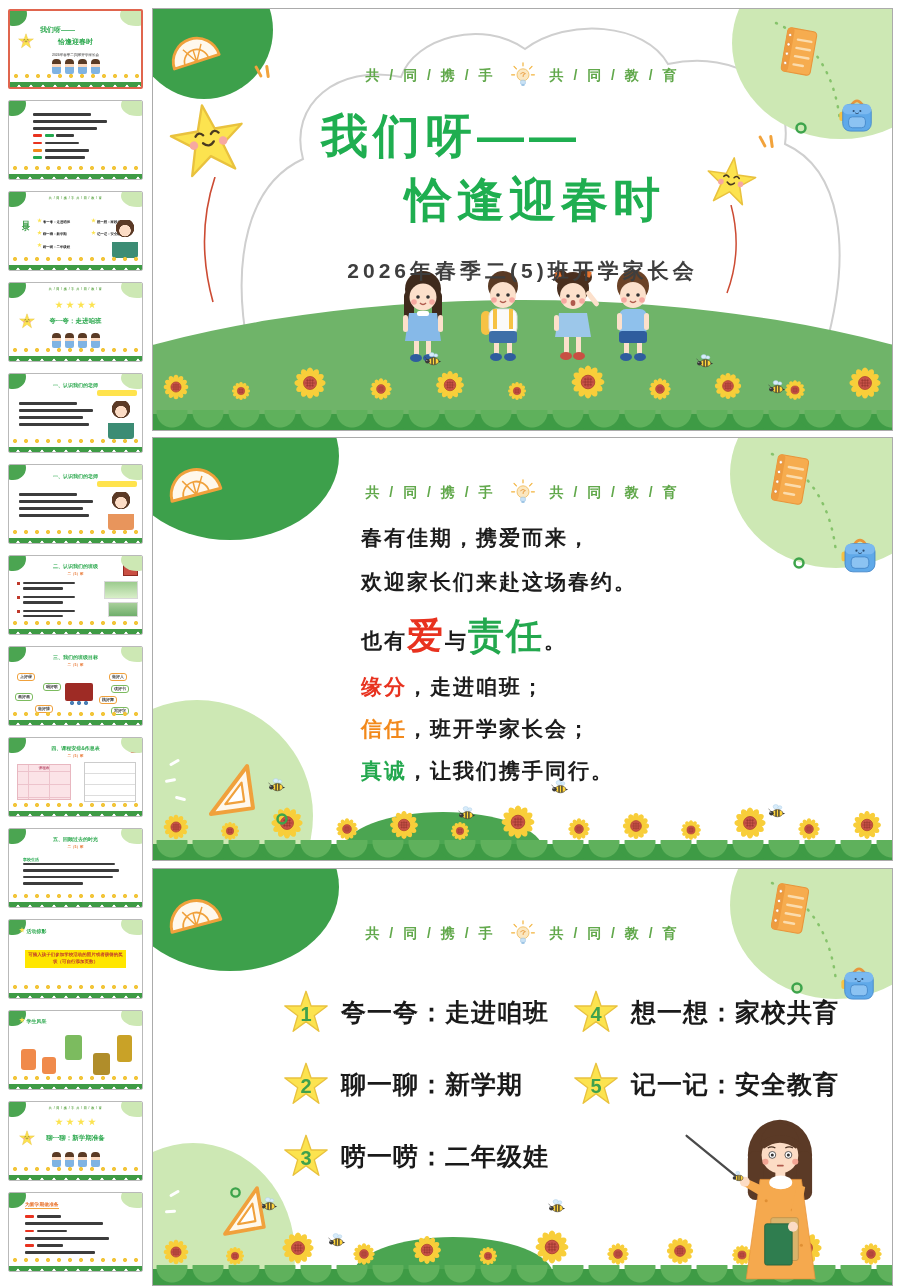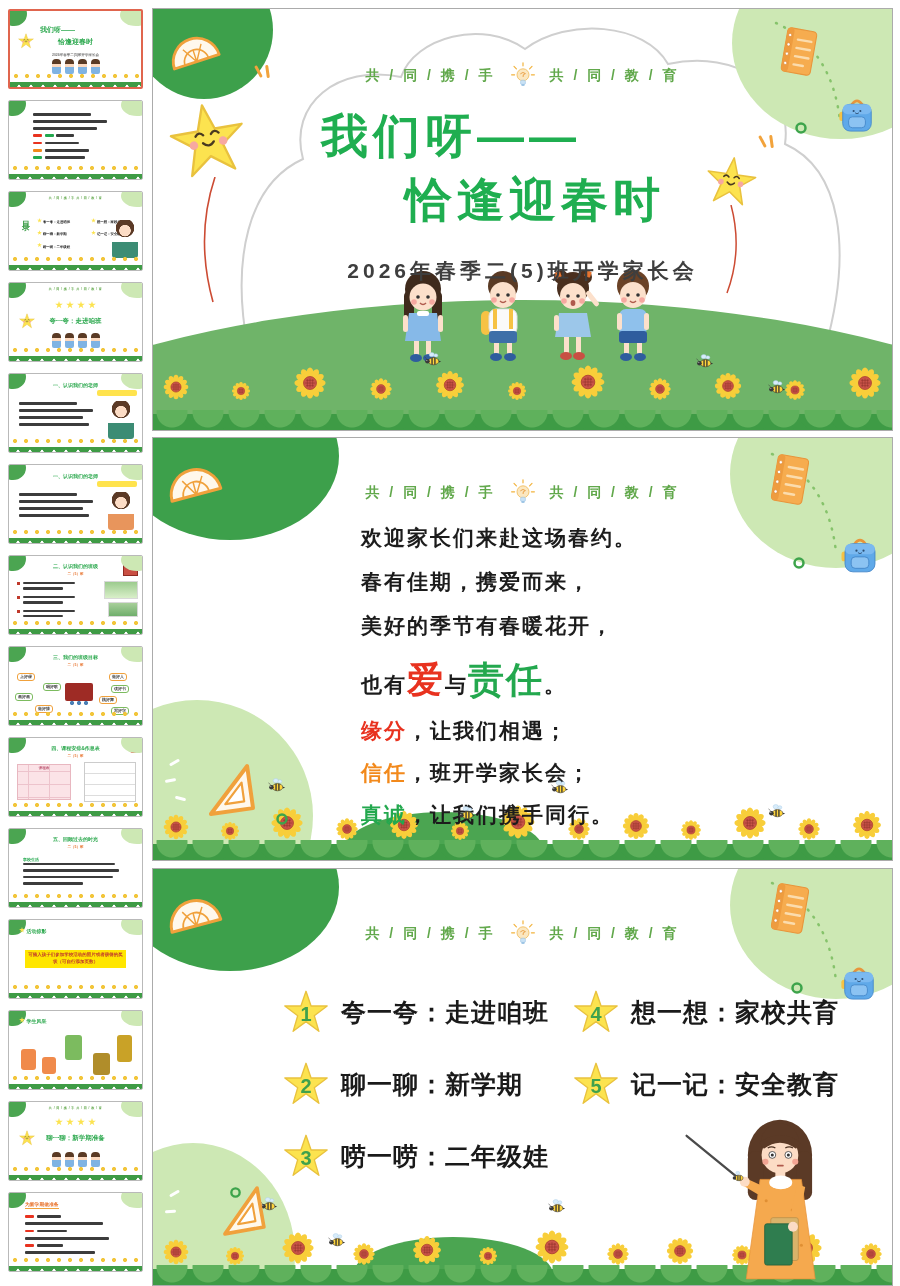--- a/index.html
+++ b/index.html
@@ -654,27 +654,26 @@
 
   <div class="hstrip">
     <span>共 / 同 / 携 / 手</span>
     <svg class="bulb">
         <use href="#bulb"></use>
       </svg>
     <span>共 / 同 / 教 / 育</span>
   </div>
 
   <div class="s2-text">
+    <div class="ln"><span>春有佳期，携爱而来，</span></div>
     <div class="ln"><span>欢迎家长们来赴这场春约。</span></div>
-    <div class="ln"><span>春有佳期，携爱而来，</span></div>
-    <div class="ln"><span>美好的季节有春暖花开，</span></div>
     <div class="ln bigline">
       <span>也有</span><span class="red big">爱</span><span>与</span><span class="green big">责任</span><span>。</span>
     </div>
-    <div class="ln gap"><span class="red">缘分</span><span>，让我们相遇；</span></div>
+    <div class="ln gap"><span class="red">缘分</span><span>，走进咱班；</span></div>
     <div class="ln gap"><span class="orange">信任</span><span>，班开学家长会；</span></div>
     <div class="ln gap"><span class="green">真诚</span><span>，让我们携手同行。</span></div>
   </div>
 
   <div class="mound" style="left:190px"></div>
   <div class="flowers">
       <svg class="fl" style="width: 30px; height: 30px;">
         <use href="#sunflower"></use>
       </svg>
       <svg class="fl" style="width: 22px; height: 22px;">

